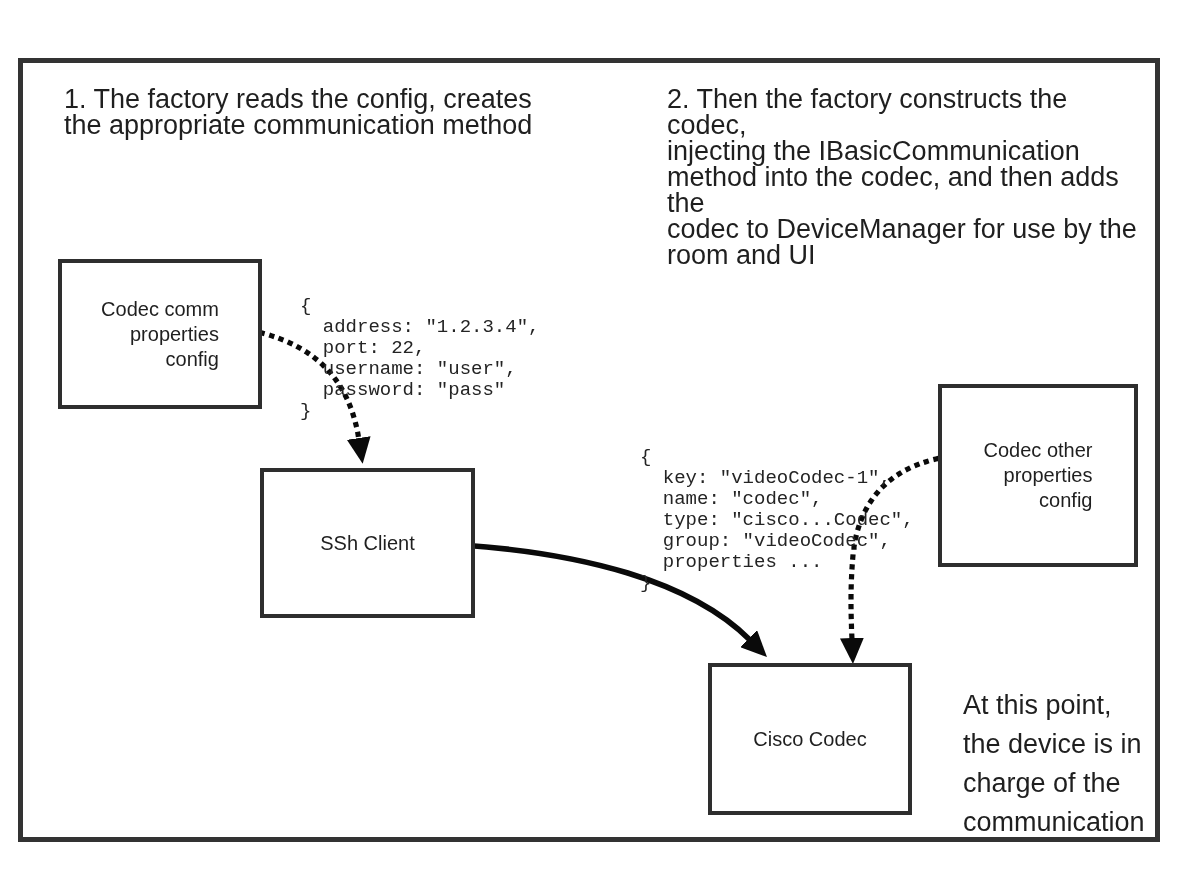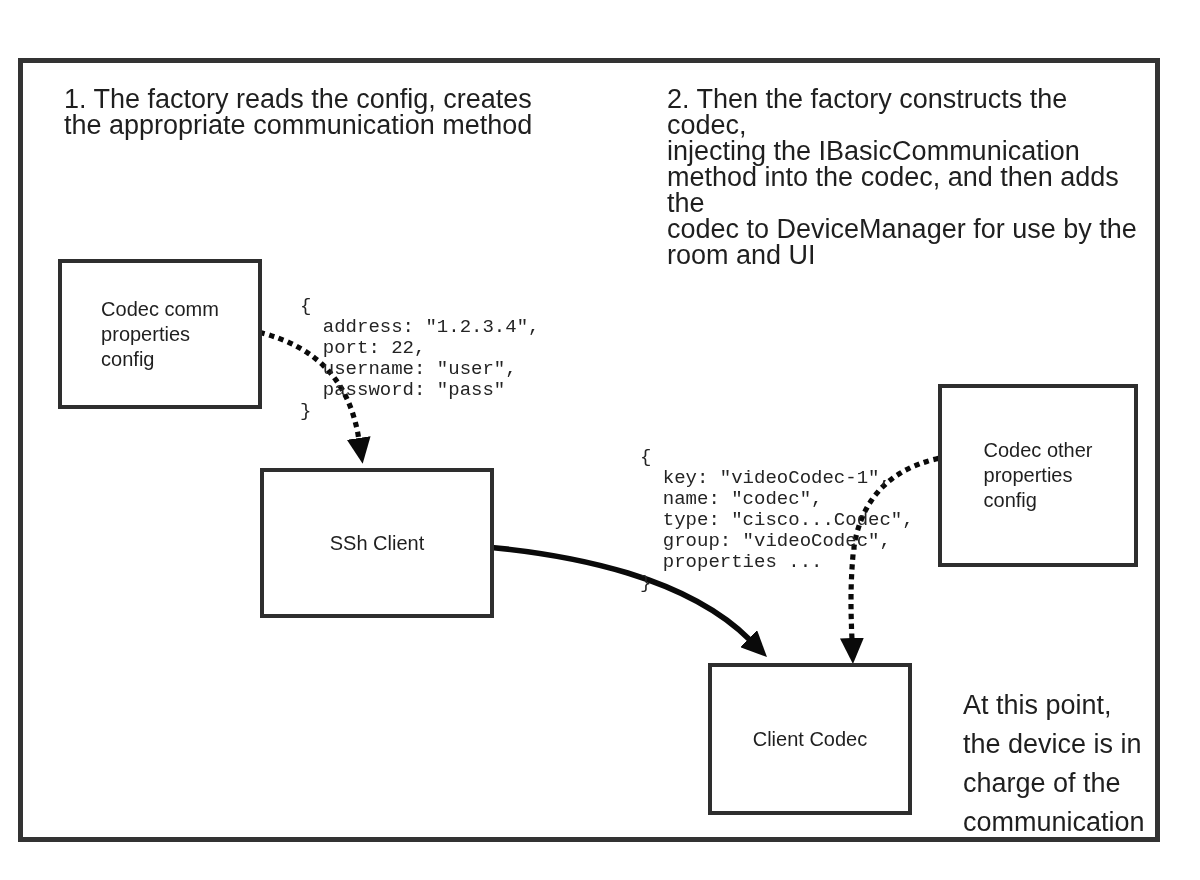--- a/index.html
+++ b/index.html
@@ -47,21 +47,21 @@
     stroke-linecap: square;
   }
   .node {
     position: absolute;
     box-sizing: border-box;
     border: 4px solid #2e2e2e;
     background: #ffffff;
     display: flex;
     align-items: center;
     justify-content: center;
-    text-align: left;
+    text-align: right;
   }
   .node .node-label {
     font-size: 20px;
     line-height: 25px;
     white-space: pre-line;
     color: #1f1f1f;
   }
   .note {
     position: absolute;
     font-size: 27px;
@@ -112,40 +112,40 @@
 config</span>
   </div>
 
   <pre class="code" style="left:300px; top:296px;">{
   address: "1.2.3.4",
   port: 22,
   username: "user",
   password: "pass"
 }</pre>
 
-  <div class="node" style="left:260px; top:468px; width:234px; height:150px;">
+  <div class="node" style="left:260px; top:468px; width:215px; height:150px;">
     <span class="node-label">SSh Client</span>
   </div>
 
   <pre class="code" style="left:640px; top:447px;">{
   key: "videoCodec-1",
   name: "codec",
   type: "cisco...Codec",
   group: "videoCodec",
   properties ...
 }</pre>
 
   <div class="node" style="left:938px; top:384px; width:200px; height:183px;">
     <span class="node-label">Codec other
 properties
 config</span>
   </div>
 
   <div class="node" style="left:708px; top:663px; width:204px; height:152px;">
-    <span class="node-label">Client Codec</span>
+    <span class="node-label">Cisco Codec</span>
   </div>
 
   <div class="note" style="left:963px; top:686px; width:235px; line-height:39px;">At this point,
 the device is in
 charge of the
 communication</div>
 
 </div>
 
 </body></html>

